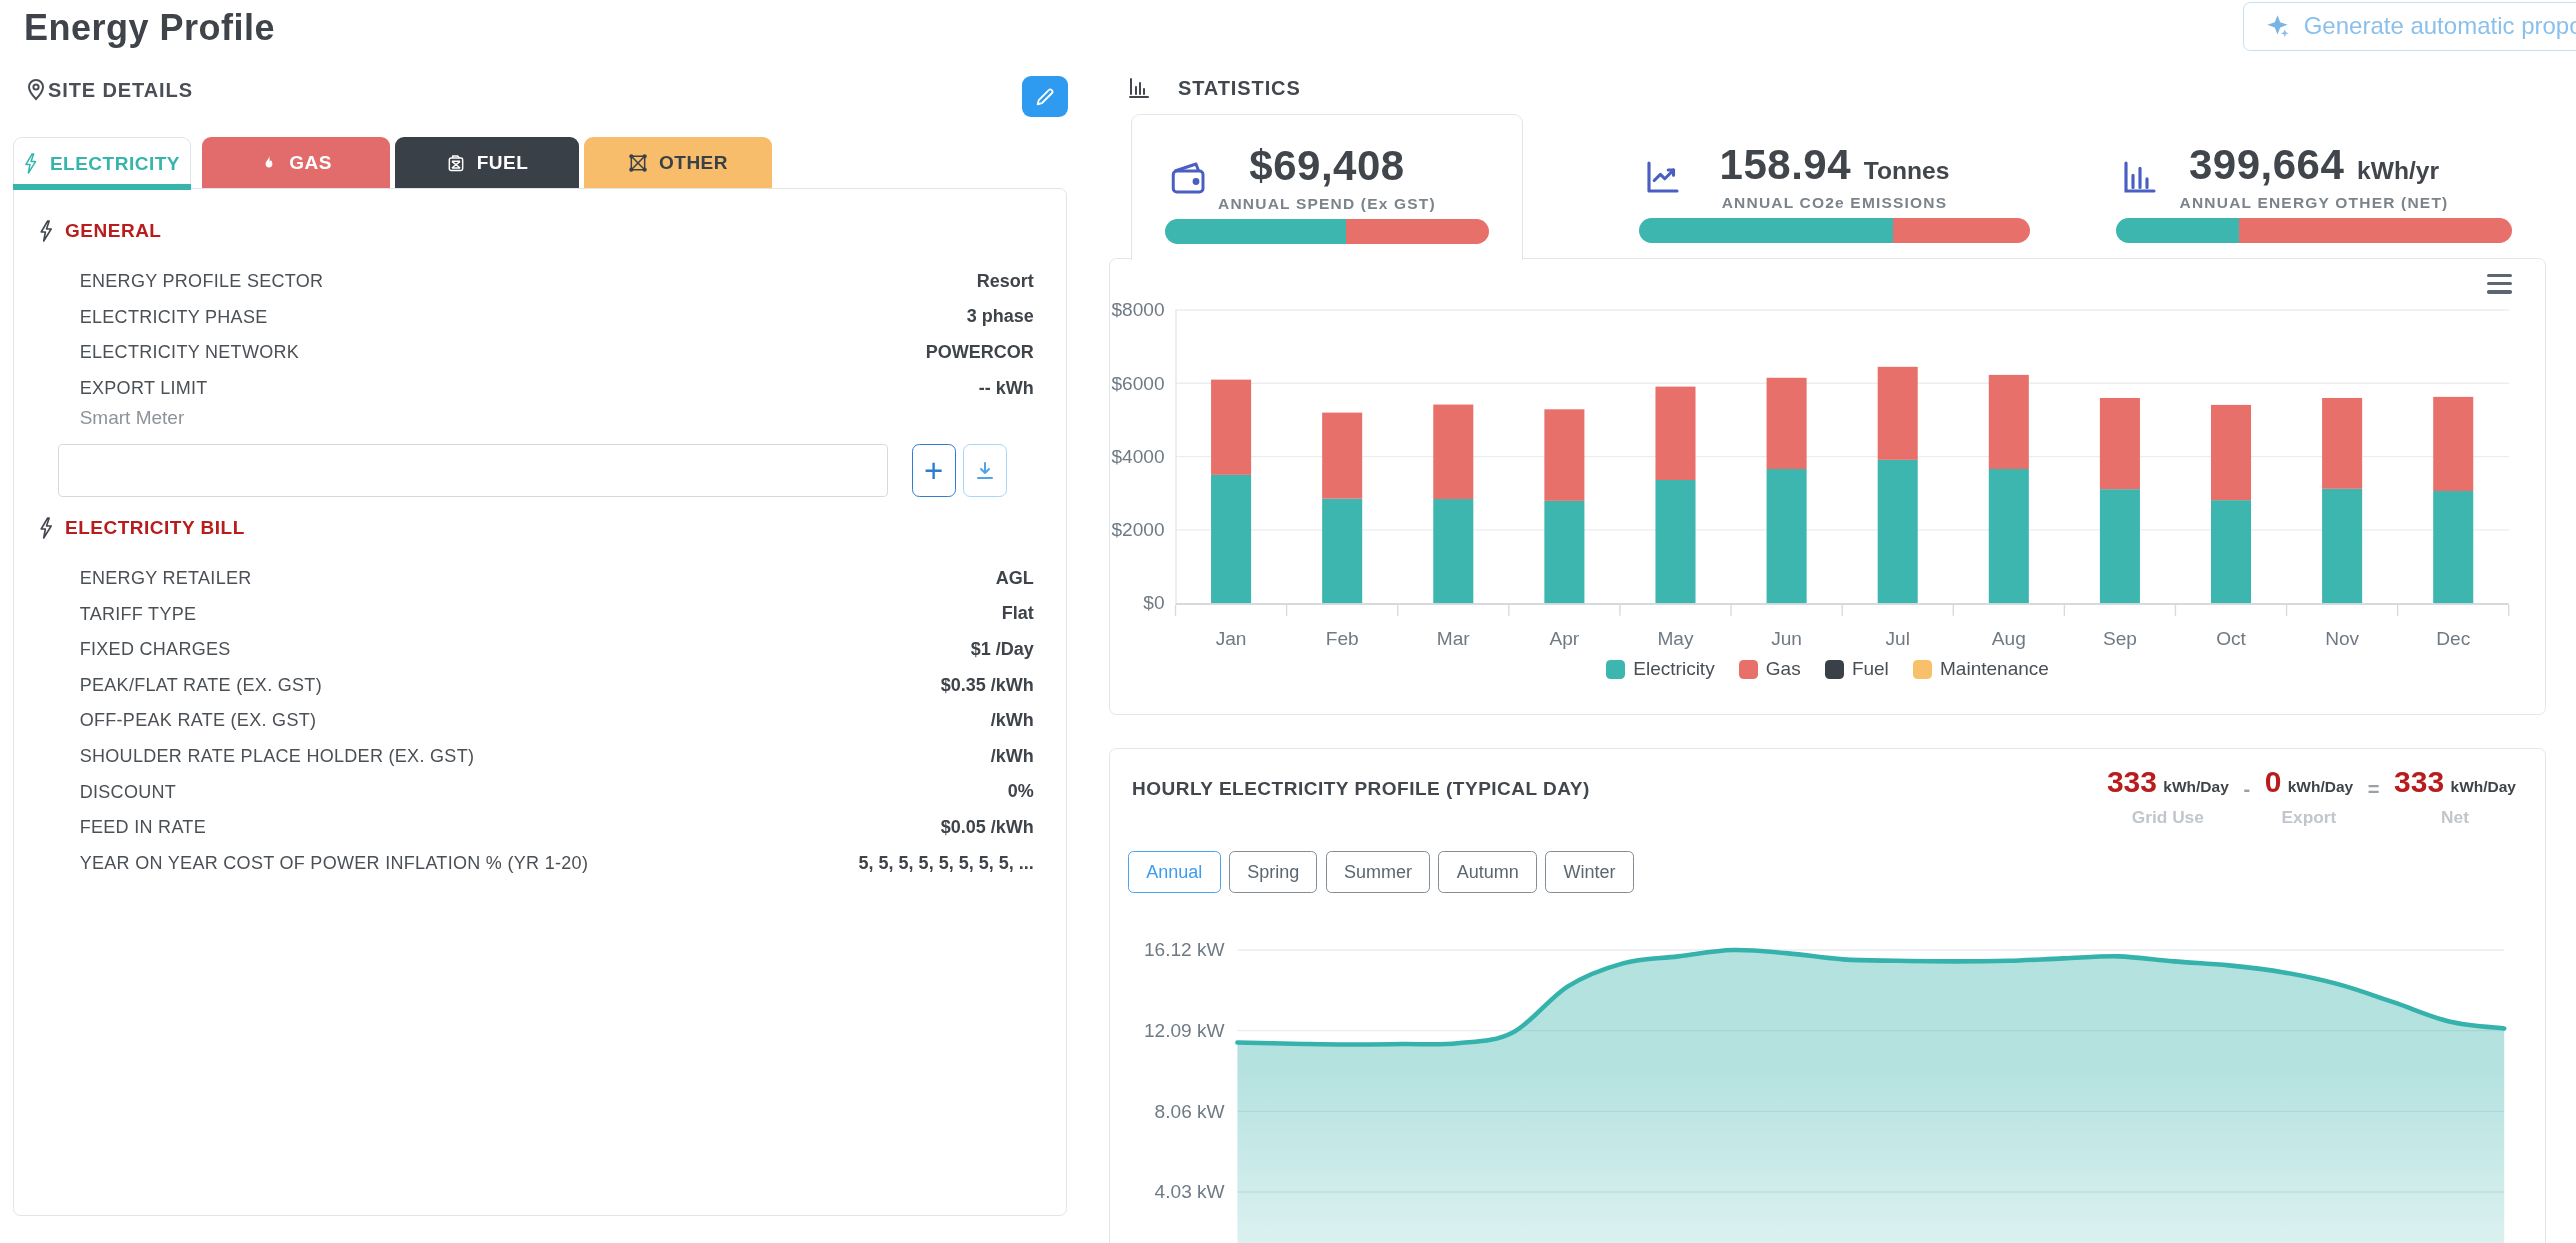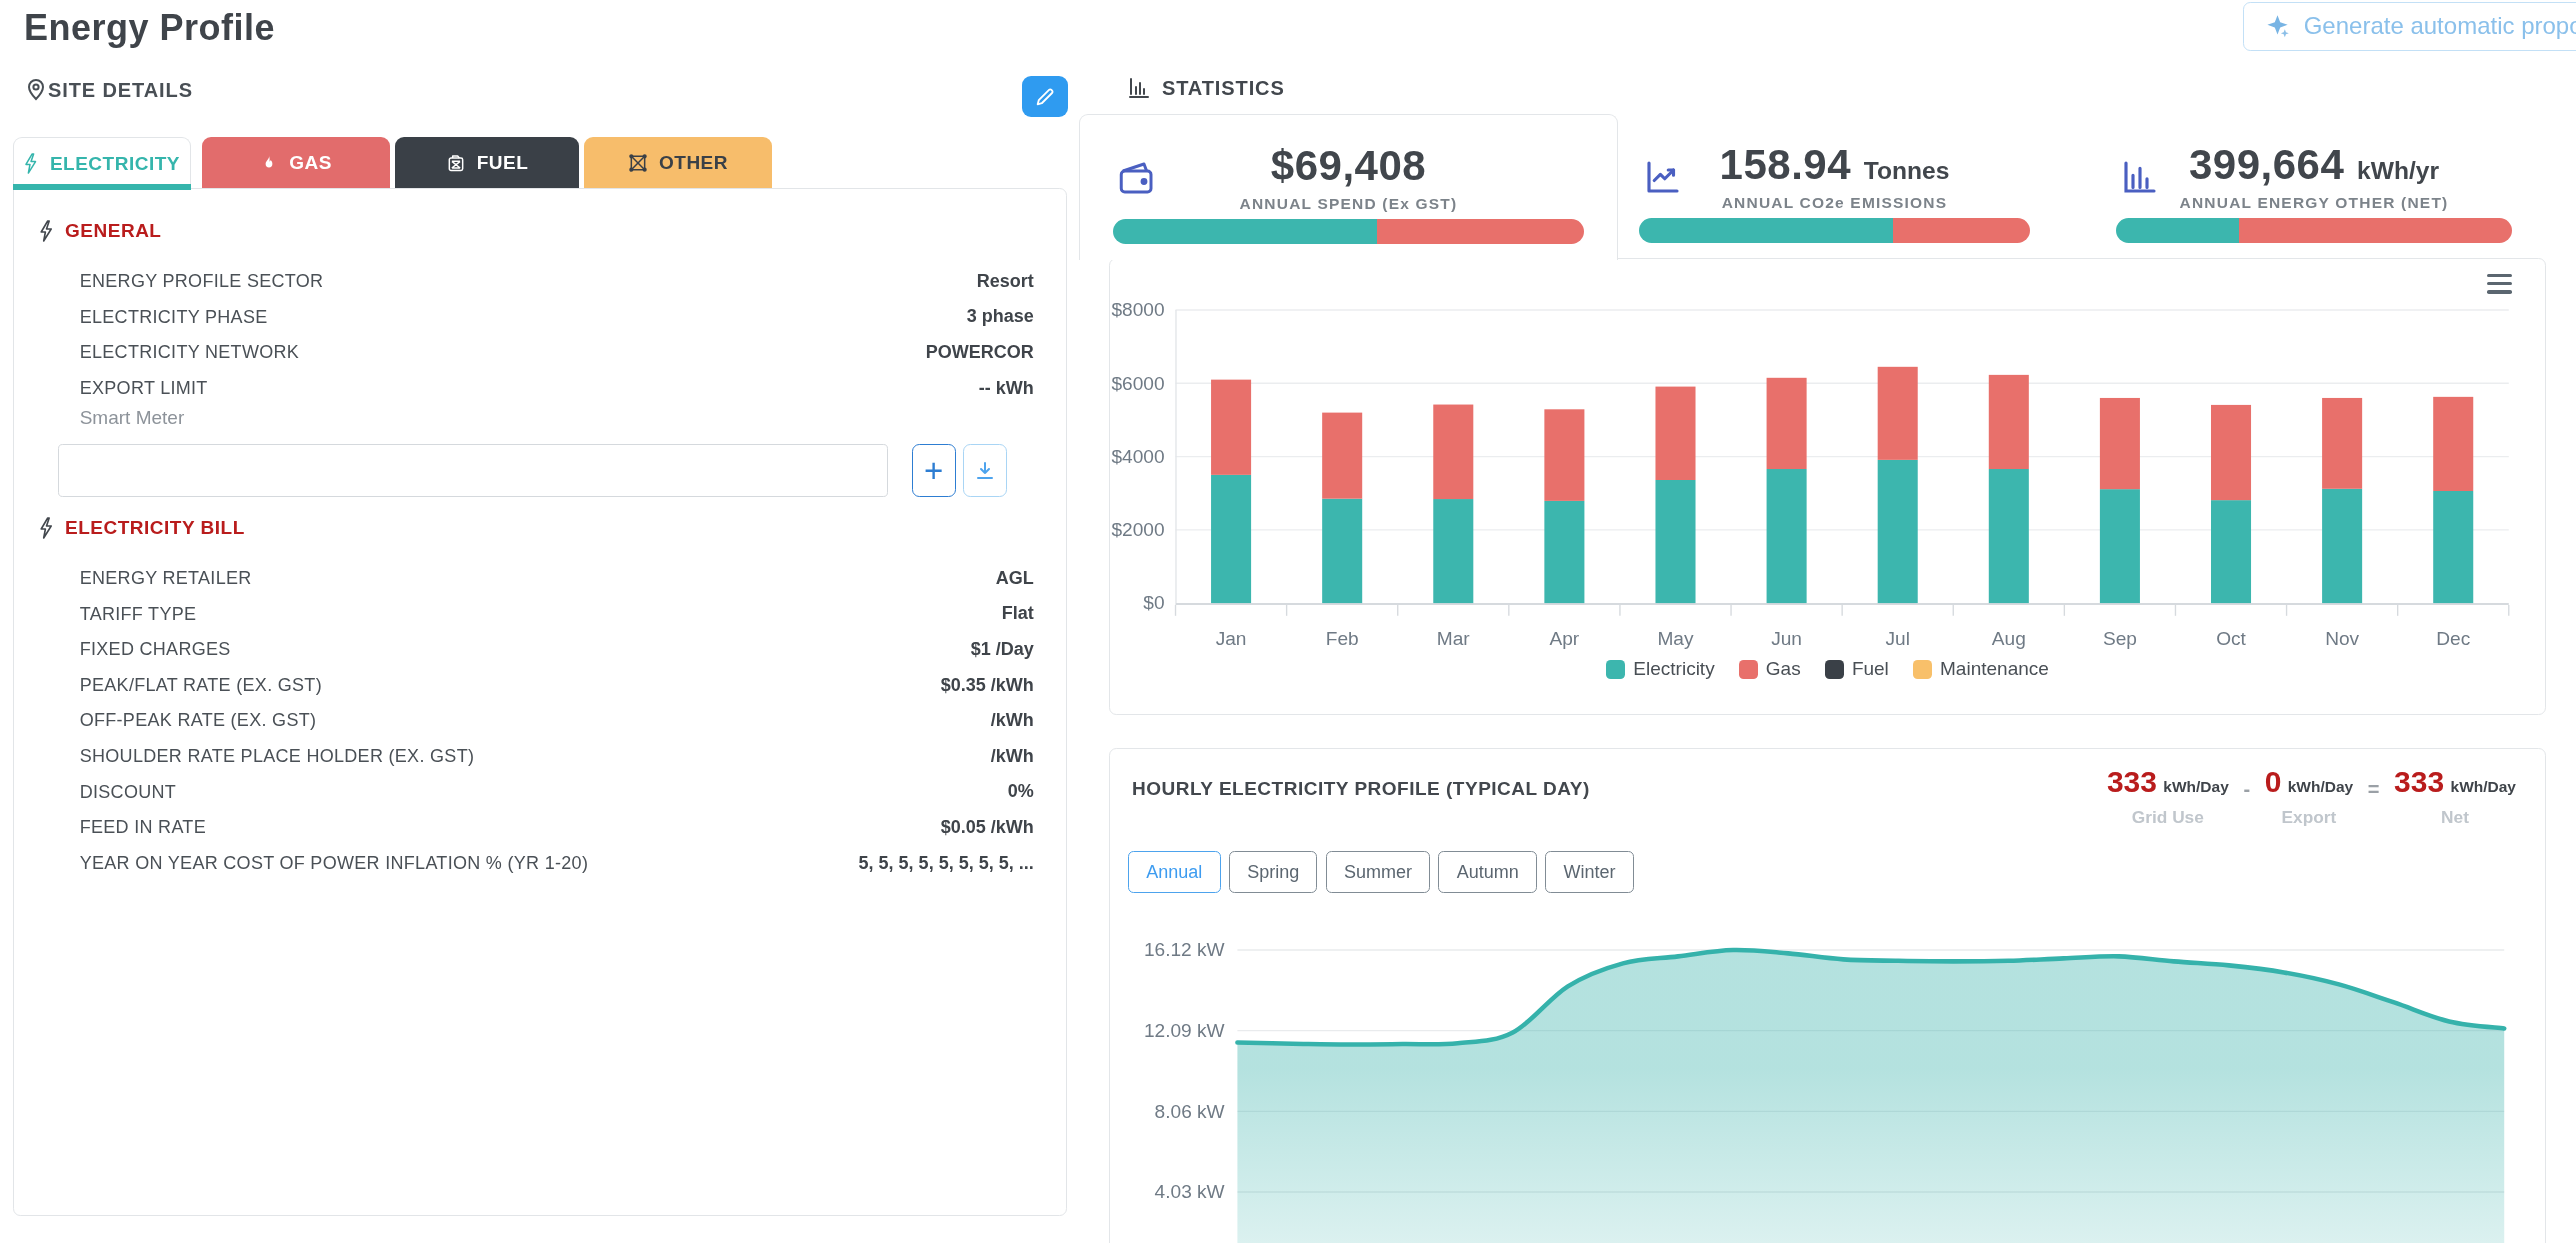--- a/index.html
+++ b/index.html
@@ -37,21 +37,21 @@
   #smart-meter-label{left:66px;top:218px;font-size:19px;color:#8d939a;}
   #smart-meter-input{left:44px;top:255px;width:830px;height:53px;box-sizing:border-box;
     border:0.9px solid #d5d9dd;border-radius:4.6px;font-size:18px;padding:0 12.7px;color:#3f444a;}
   #add-meter-btn{left:898px;top:255px;width:44px;height:53px;box-sizing:border-box;
     border:1.8px solid #2d7dd2;border-radius:7.3px;background:#fff;color:#2d7dd2;
     font-size:33px;font-weight:400;display:flex;align-items:center;justify-content:center;cursor:pointer;}
   #download-meter-btn{left:949px;top:255px;width:44px;height:53px;box-sizing:border-box;
     border:1.8px solid #a9d5f5;border-radius:7.3px;background:#fff;
     display:flex;align-items:center;justify-content:center;cursor:pointer;}
   
-  #statistics-heading{left:1127px;top:76px;display:flex;align-items:center;gap:11px;
+  #statistics-heading{left:1127px;top:76px;display:flex;align-items:center;gap:27px;
     font-size:20px;font-weight:700;color:#42474d;letter-spacing:0.9px;}
   .stat-card{position:absolute;top:114px;height:146px;background:#fff;box-sizing:border-box;}
   .stat-card.selected{border:0.9px solid #e3e6e9;border-bottom:none;border-radius:9px 9px 0 0;z-index:3;}
   .stat-icon{position:absolute;left:36px;top:42px;}
   .stat-valrow{position:absolute;left:0;right:0;top:27px;display:flex;justify-content:center;align-items:baseline;gap:12.7px;}
   .stat-value{font-size:42px;font-weight:700;color:#41464c;letter-spacing:0.5px;}
   .stat-unit{font-size:24.6px;font-weight:700;color:#41464c;}
   .stat-label{position:absolute;left:0;right:0;top:80px;text-align:center;
     font-size:15.5px;font-weight:700;color:#7c838a;letter-spacing:1.2px;}
   .stat-bar{position:absolute;left:33px;right:33px;top:104px;height:24.6px;border-radius:12.7px;
@@ -256,21 +256,21 @@
     <svg width="24" height="24" viewBox="0 0 24 24" fill="none" stroke="#42474d" stroke-width="2" stroke-linecap="round">
         <path d="M4 3v15"></path>
         <path d="M3 21h18"></path>
         <path d="M9 18v-7M13 18V7M17 18v-5"></path>
       </svg>
   </span>
   <span>STATISTICS</span>
 </div>
 
 <div id="stat-cards">
-    <div class="stat-card selected" style="left: 1079px; width: 539px; padding-left: 13px;">
+    <div class="stat-card selected" style="left: 1131px; width: 392px; padding-left: 13px;">
       <span class="stat-icon"><svg width="42" height="42" viewBox="0 0 24 24" fill="none" stroke="#4a5fc1" stroke-width="1.7" stroke-linejoin="round">
           <path d="M4 8l12-4 1.5 4"></path>
           <rect x="3" y="8" width="17" height="12" rx="2"></rect>
           <circle cx="16" cy="14" r="1.1" fill="#4a5fc1"></circle>
         </svg></span>
       <div class="stat-valrow">
         <span class="stat-value">$69,408</span>
       </div>
       <div class="stat-label">ANNUAL SPEND (Ex GST)</div>
       <div class="stat-bar">

